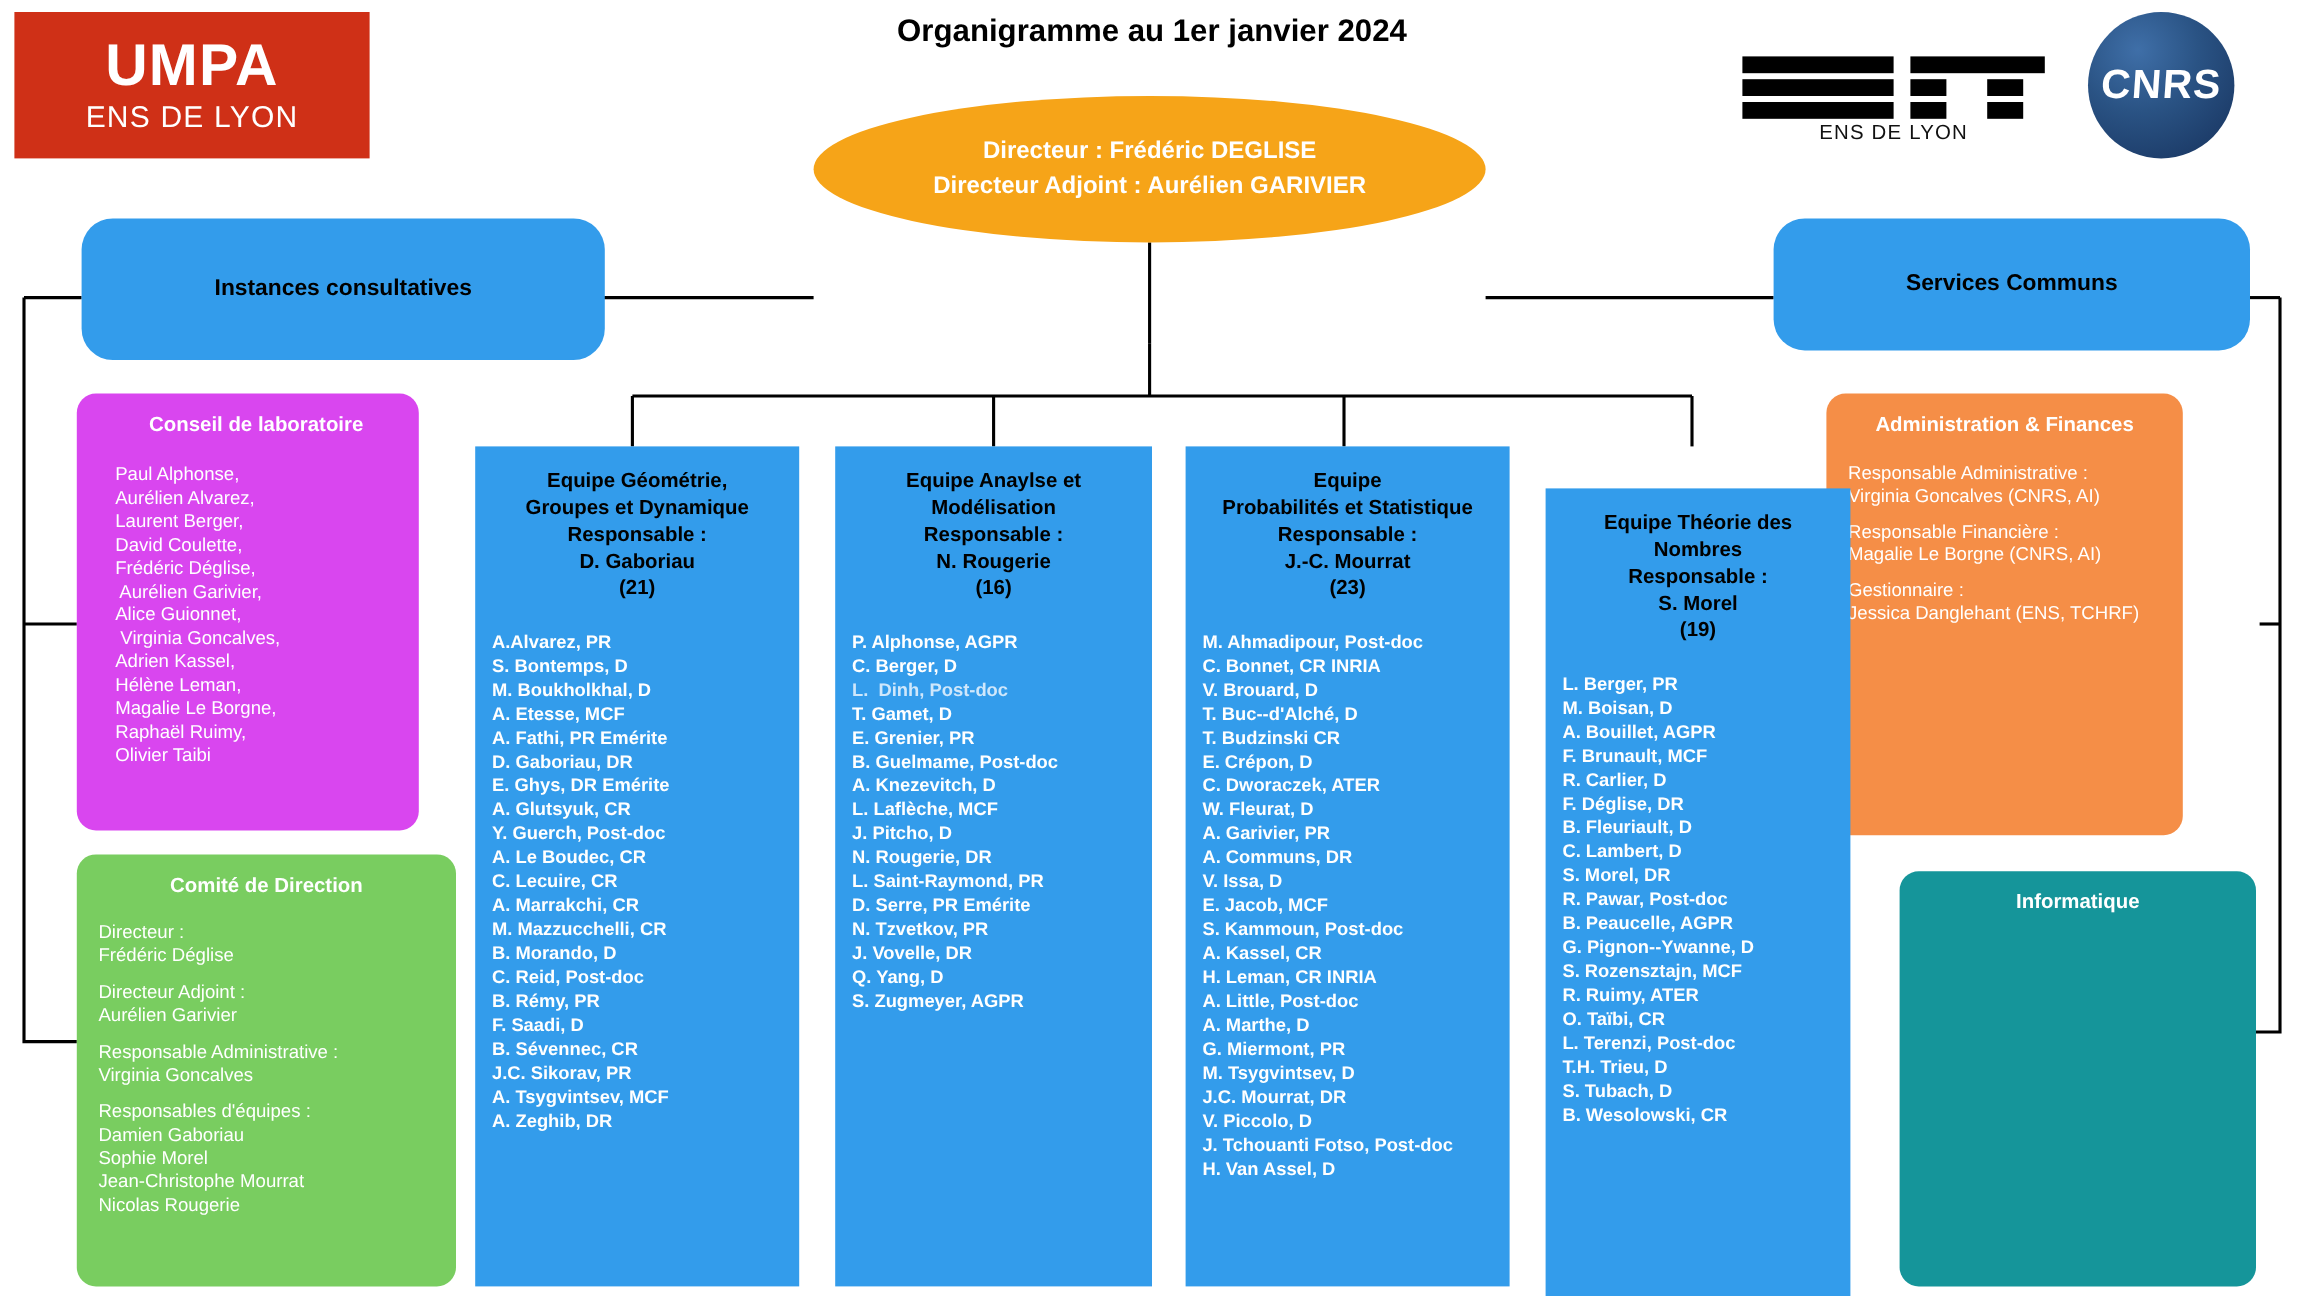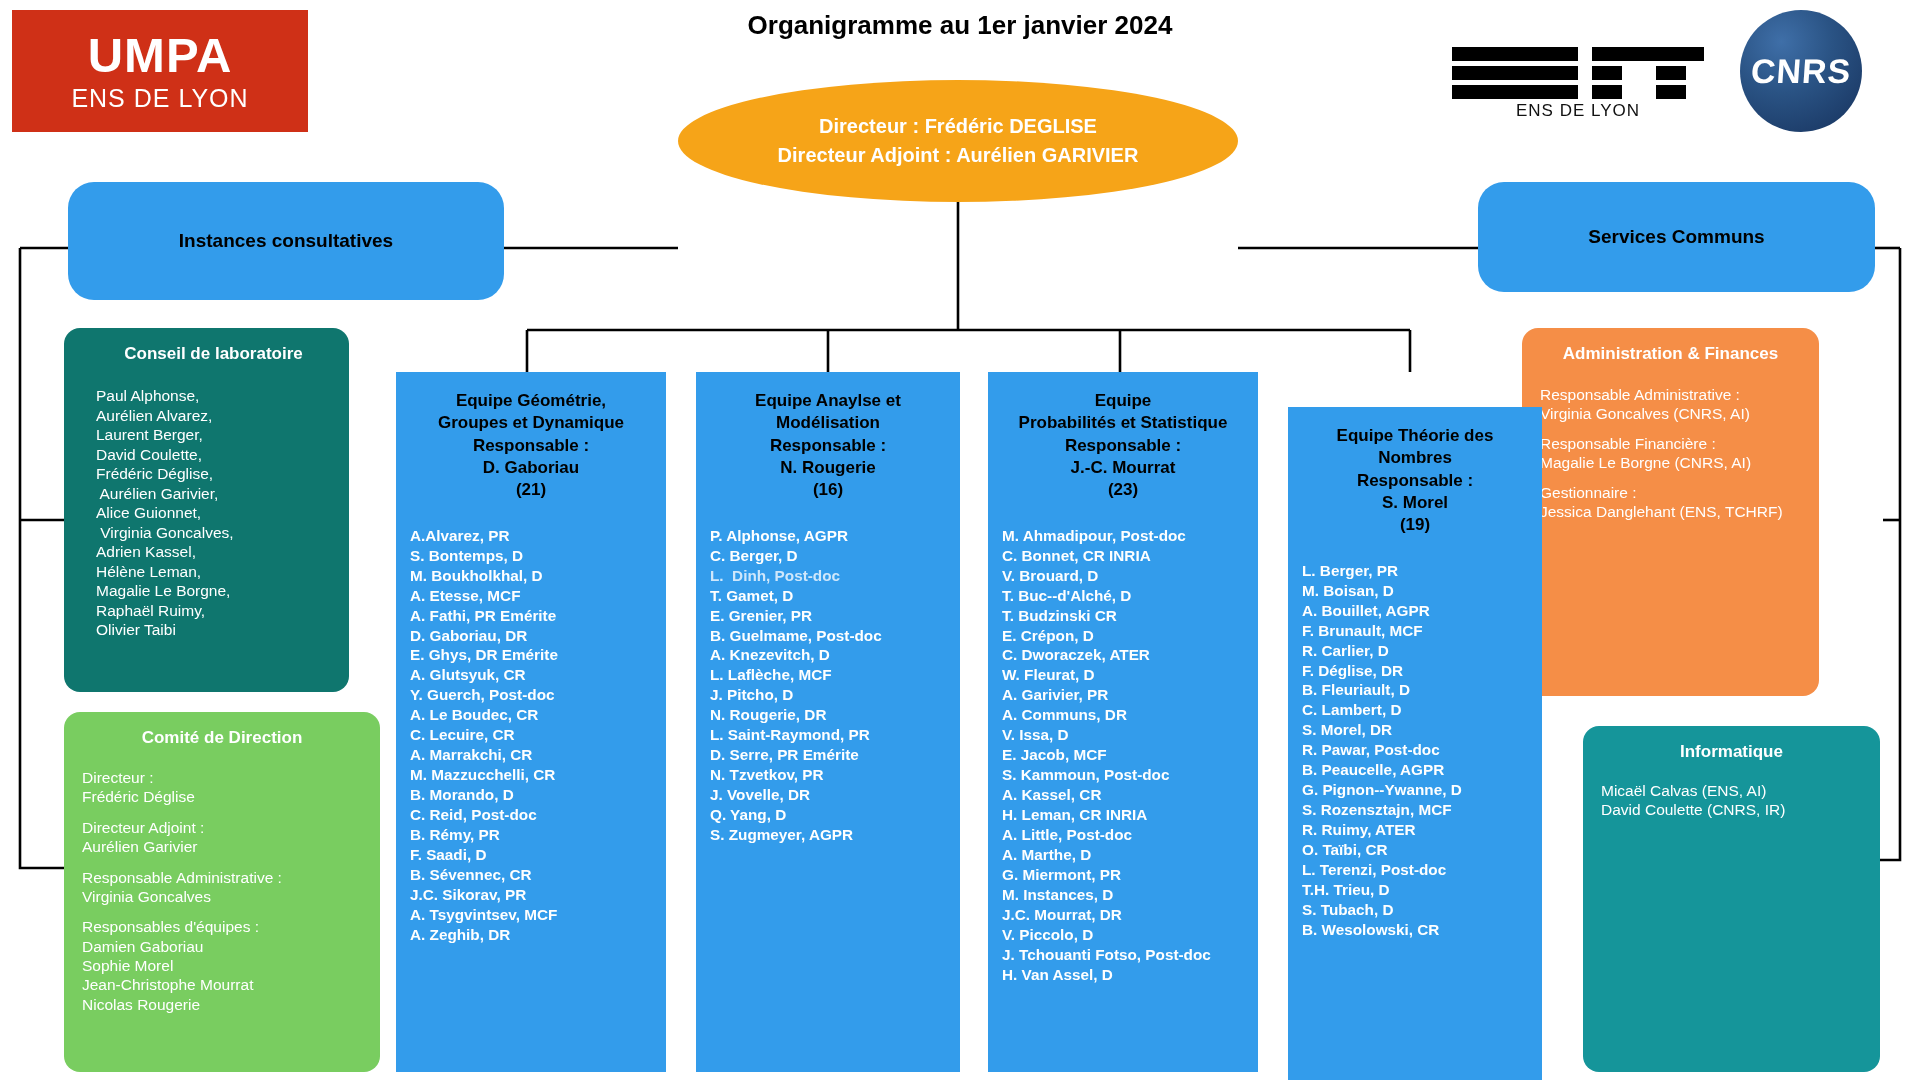--- a/index.html
+++ b/index.html
@@ -74,21 +74,21 @@
     border-radius: 16px; padding: 16px 18px 14px 18px; color: #fff;
   }
   .rbox .rbox-title {
     text-align: center; font-weight: bold; font-size: 17px; margin-bottom: 16px;
   }
   .rbox .lines { font-size: 15.5px; line-height: 1.22; }
   .rbox .lines .ln { white-space: pre; }
   .rbox .lines .gap { height: 11px; }
 
   .box-conseil {
-    left: 64px; top: 328px; width: 285px; height: 364px; background: #0f766e; padding-left: 32px;
+    left: 64px; top: 328px; width: 285px; height: 364px; background: #d946ef; padding-left: 32px;
   }
   .box-conseil .rbox-title { margin-bottom: 22px; }
   .box-conseil .lines { line-height: 1.26; }
 
   .box-comite {
     left: 64px; top: 712px; width: 316px; height: 360px; background: #79cd60;
   }
   .box-comite .rbox-title { margin-bottom: 20px; }
   .box-comite .lines { line-height: 1.25; }
 
@@ -239,24 +239,20 @@
         <div class="ln">Responsable Financière :</div>
         <div class="ln">Magalie Le Borgne (CNRS, AI)</div>
         <div class="gap"></div>
         <div class="ln">Gestionnaire :</div>
         <div class="ln">Jessica Danglehant (ENS, TCHRF)</div>
       </div>
   </div>
 
   <div class="node rbox box-info">
     <div class="rbox-title">Informatique</div>
-    <div class="lines" id="info-list">
-        <div class="ln">Micaël Calvas (ENS, AI)</div>
-        <div class="ln">David Coulette (CNRS, IR)</div>
-      </div>
   </div>
 
   <div class="node team team-geo">
       <div class="team-head">
         <div>Equipe Géométrie,</div>
         <div>Groupes et Dynamique</div>
         <div>Responsable :</div>
         <div>D. Gaboriau</div>
       </div>
       <div class="team-count">(21)</div>
@@ -331,21 +327,21 @@
         <div class="mem">A. Garivier, PR</div>
         <div class="mem">A. Communs, DR</div>
         <div class="mem">V. Issa, D</div>
         <div class="mem">E. Jacob, MCF</div>
         <div class="mem">S. Kammoun, Post-doc</div>
         <div class="mem">A. Kassel, CR</div>
         <div class="mem">H. Leman, CR INRIA</div>
         <div class="mem">A. Little, Post-doc</div>
         <div class="mem">A. Marthe, D</div>
         <div class="mem">G. Miermont, PR</div>
-        <div class="mem">M. Instances, D</div>
+        <div class="mem">M. Tsygvintsev, D</div>
         <div class="mem">J.C. Mourrat, DR</div>
         <div class="mem">V. Piccolo, D</div>
         <div class="mem">J. Tchouanti Fotso, Post-doc</div>
         <div class="mem">H. Van Assel, D</div>
       </div>
     </div>
   <div class="node team team-tdn">
       <div class="team-head">
         <div>Equipe Théorie des</div>
         <div>Nombres</div>

